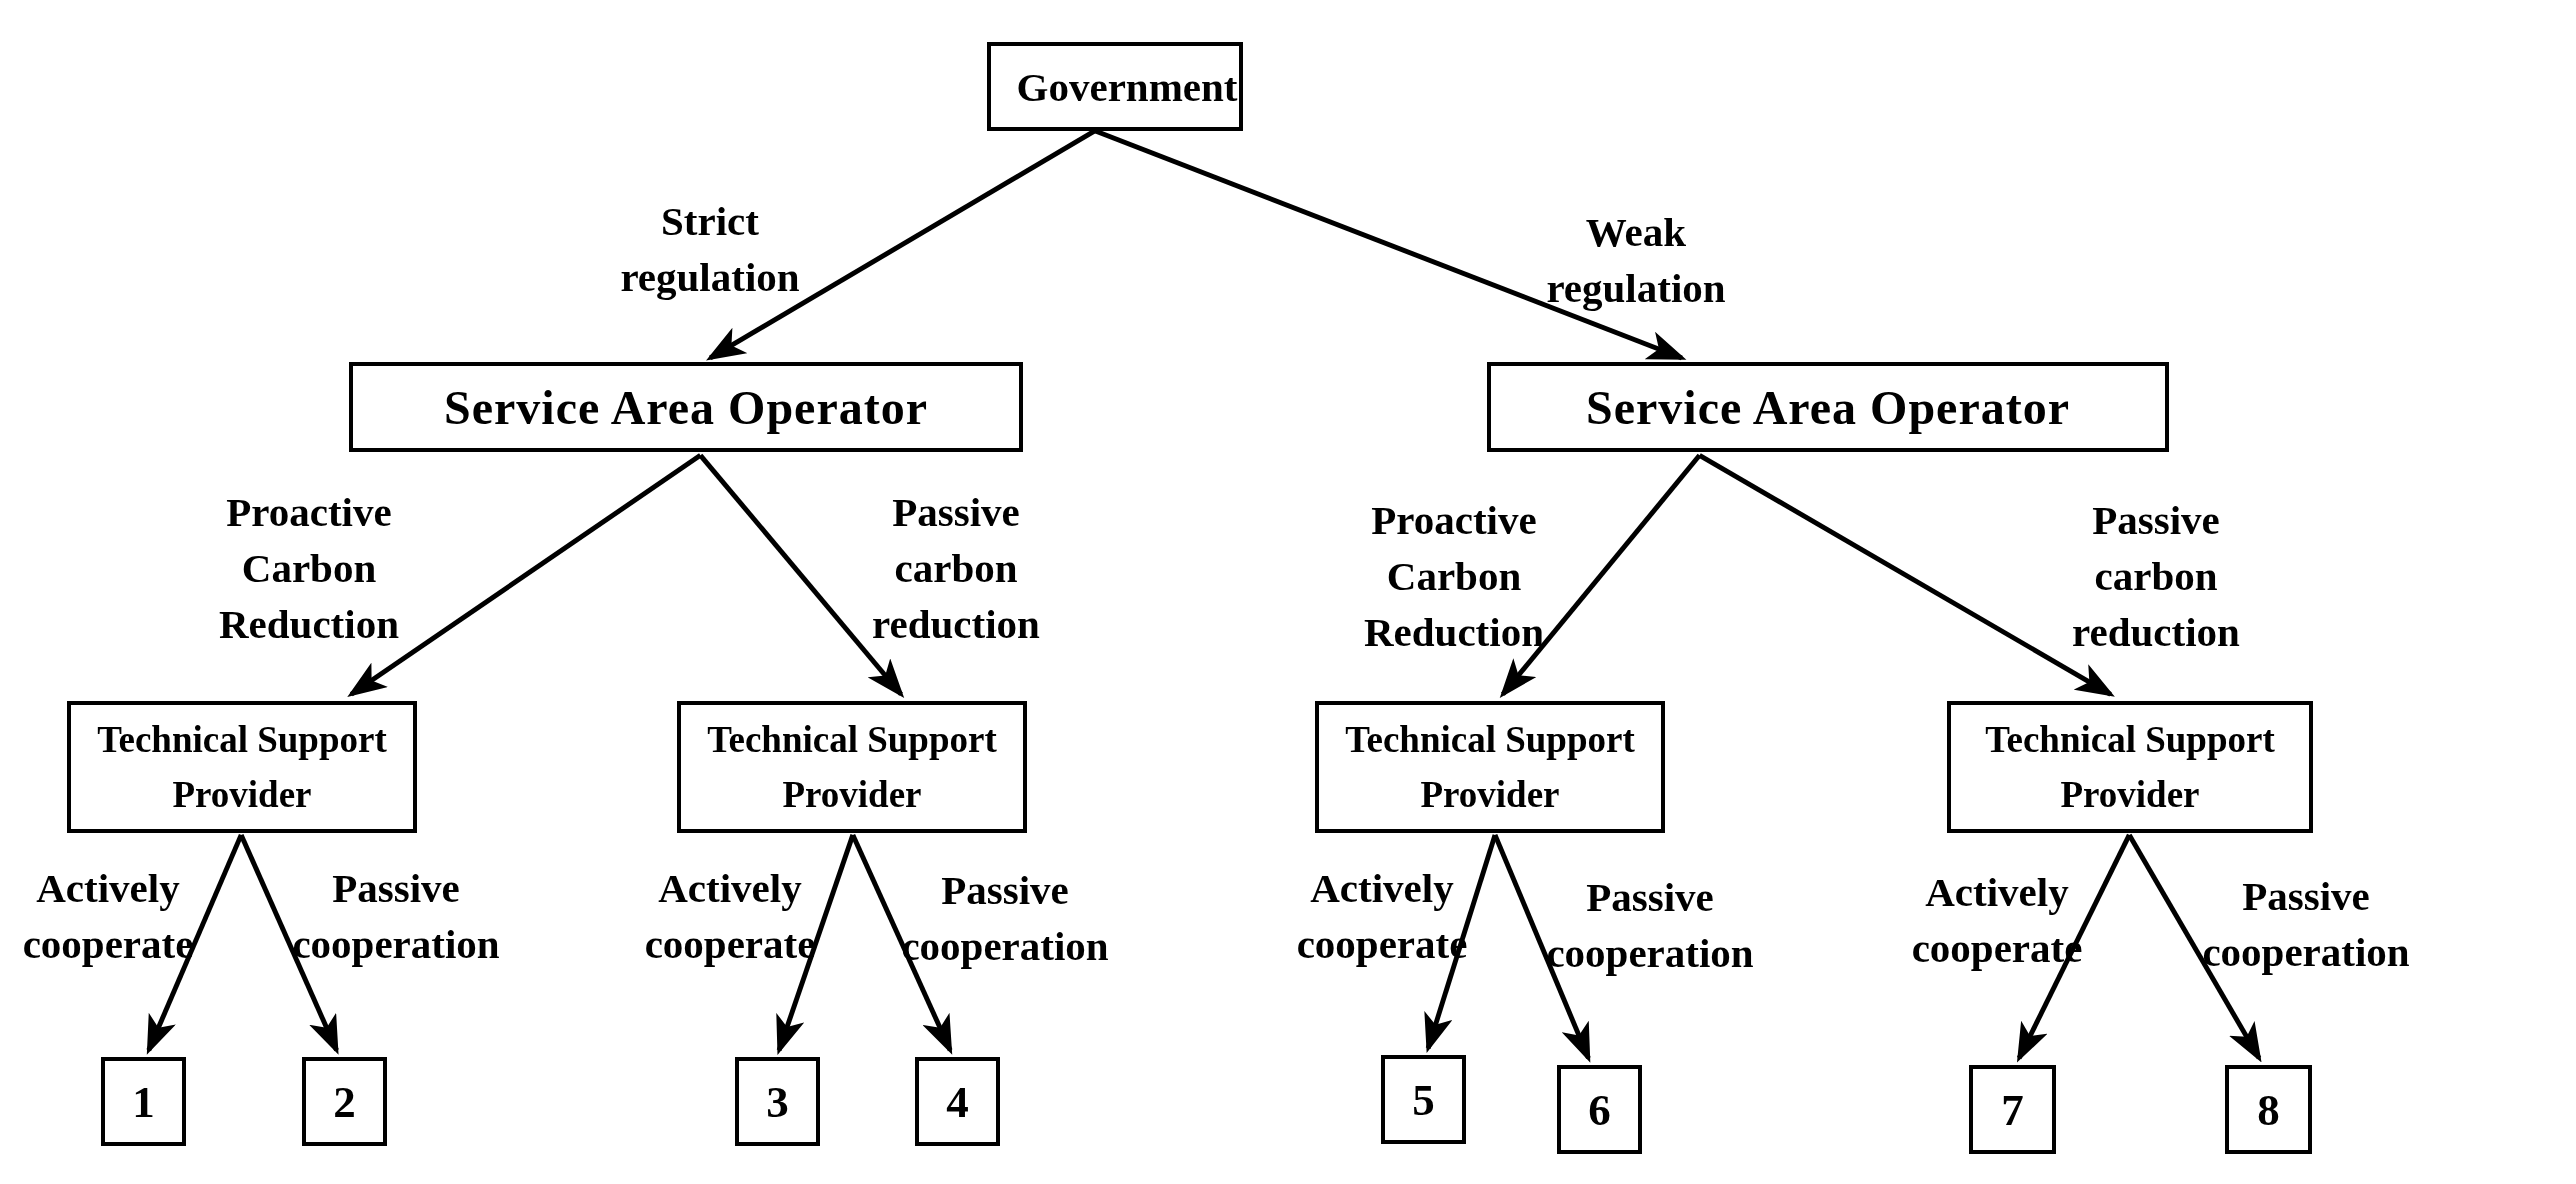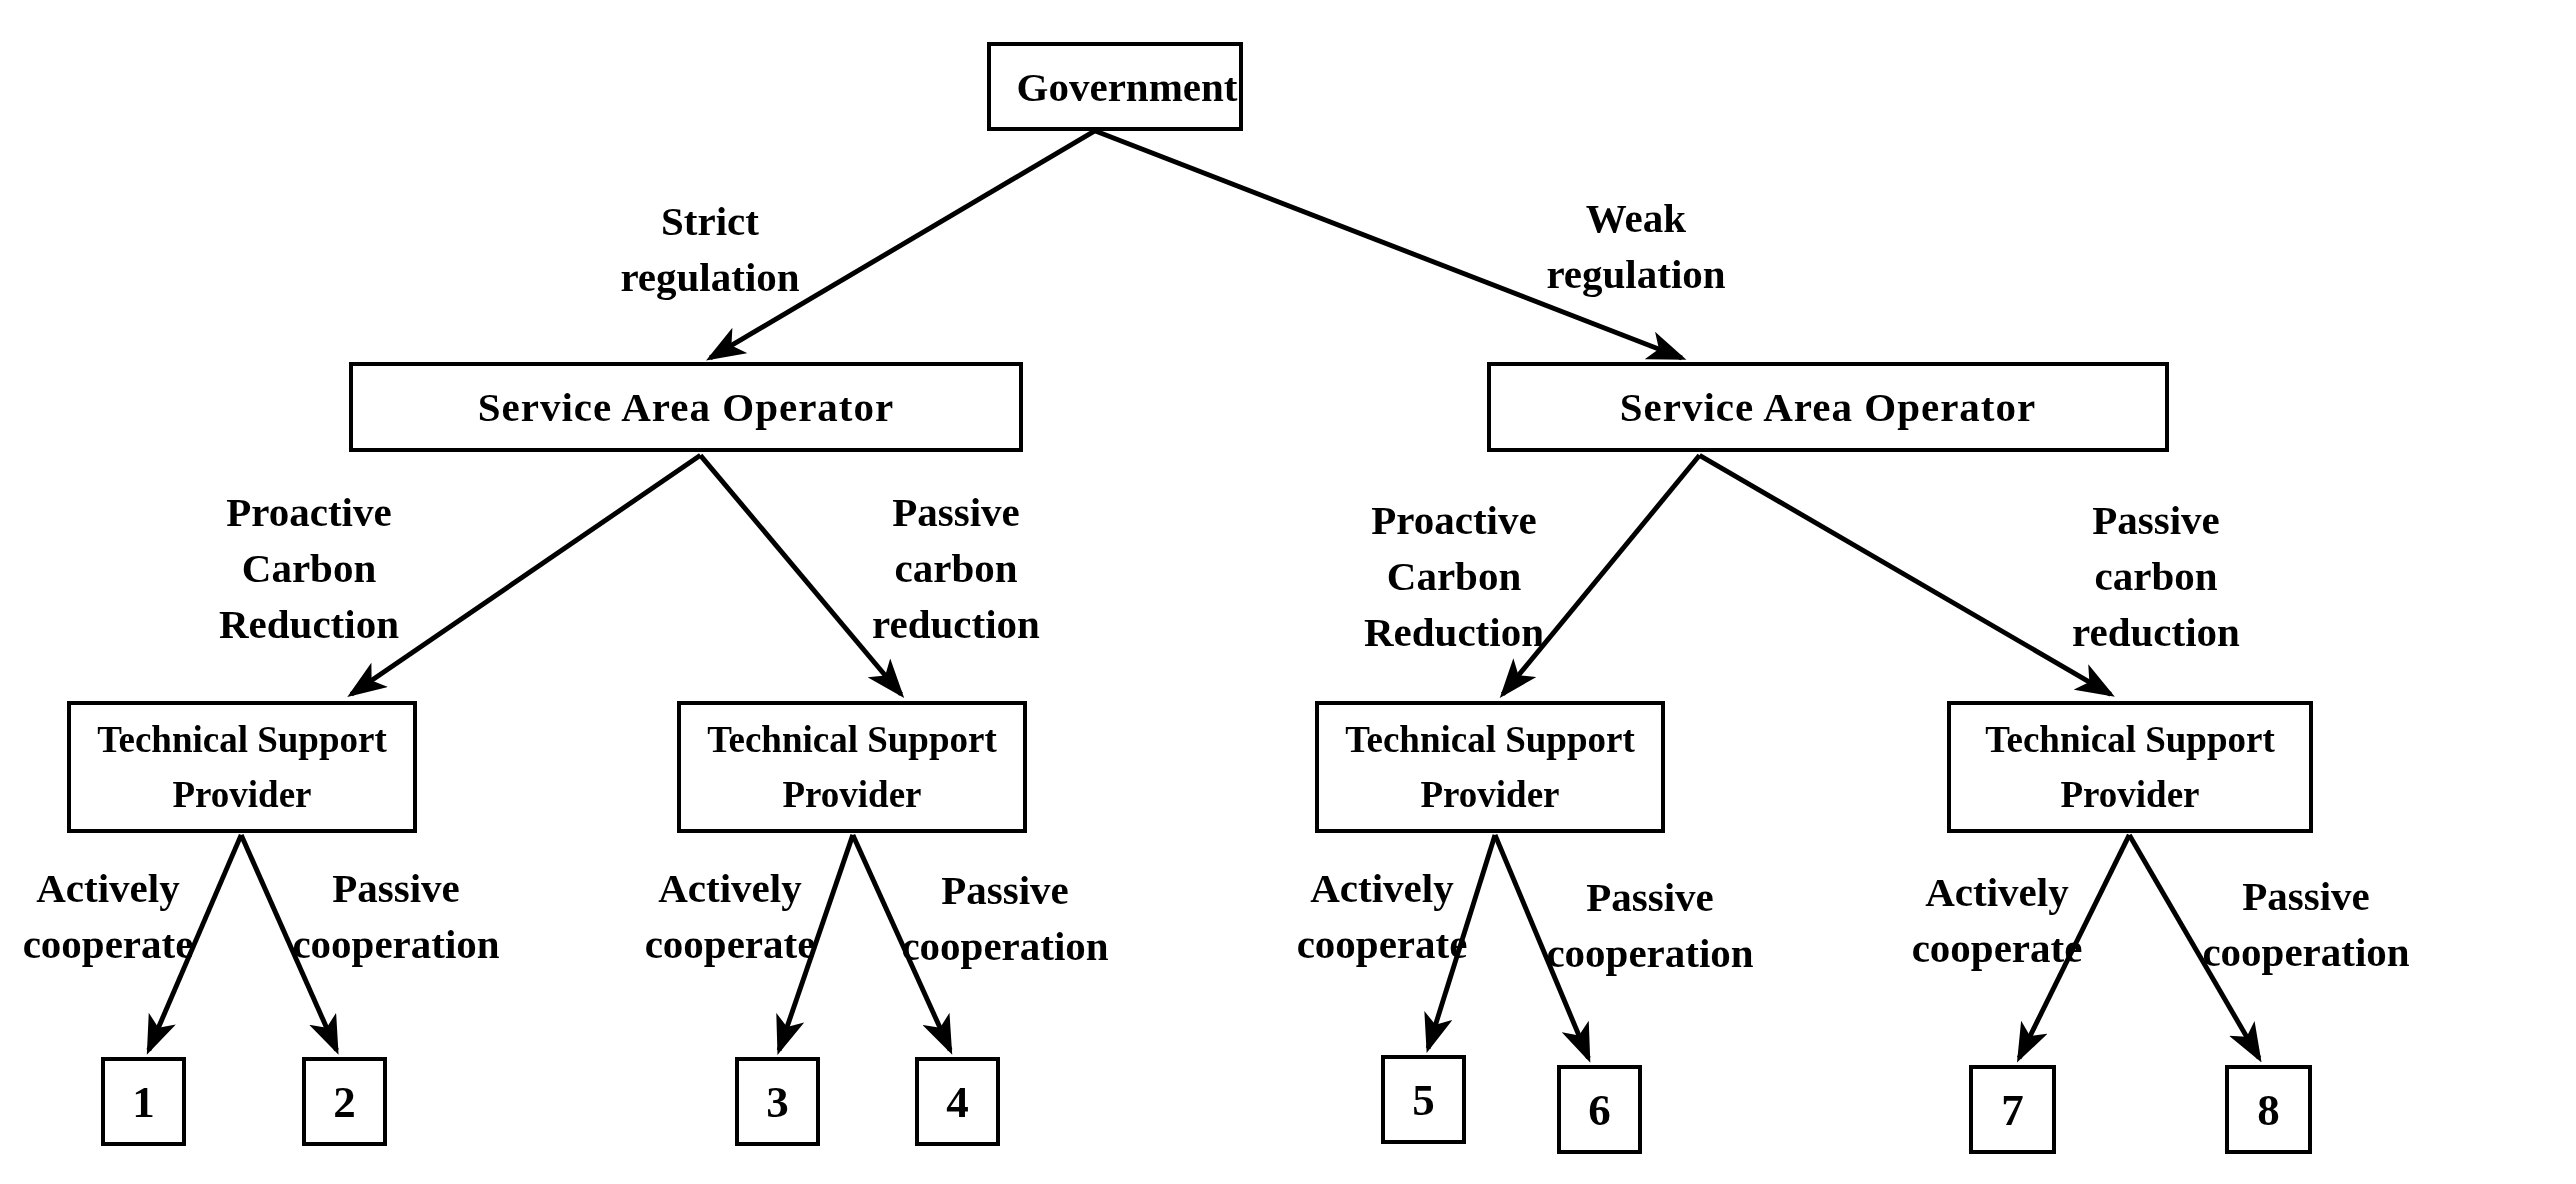--- a/index.html
+++ b/index.html
@@ -16,21 +16,21 @@
     position: absolute;
     box-sizing: border-box;
     background: #ffffff;
     border: 4.9px solid #000000;
     display: flex; align-items: center; justify-content: center;
     text-align: center;
     white-space: pre-line;
     z-index: 2;
   }
   .node.root  { font-size: 41px; }
-  .node.op    { font-size: 41px; letter-spacing: 1px; }
+  .node.op    { font-size: 48px; letter-spacing: 1px; }
   .node.tsp   { font-size: 37px; line-height: 55px; }
   .node.leaf  { font-size: 45px; }
   .lbl {
     position: absolute;
     transform: translateX(-50%);
     text-align: center;
     white-space: pre-line;
     font-size: 41px;
     line-height: 56px;
     z-index: 1;
@@ -63,21 +63,21 @@
       <line x1="1520" y1="849" x2="1615" y2="1076" marker-end="url(#arrow)"></line>
       <line x1="2165" y1="849" x2="2053" y2="1076" marker-end="url(#arrow)"></line>
       <line x1="2165" y1="849" x2="2297" y2="1076" marker-end="url(#arrow)"></line>
     </g>
   </svg>
 
   <div class="node root" style="left:987px; top:42px; width:256px; height:89px;padding-left:24px;">Government</div>
 
   <div class="lbl" style="left:710px; top:193px;">Strict
 regulation</div>
-  <div class="lbl" style="left:1636px; top:190px;">Weak
+  <div class="lbl" style="left:1636px; top:204px;">Weak
 regulation</div>
 
   <div class="node op" style="left:349px; top:362px; width:674px; height:90px;">Service Area Operator</div>
   <div class="node op" style="left:1487px; top:362px; width:682px; height:90px;">Service Area Operator</div>
 
   <div class="lbl" style="left:309px; top:484px;">Proactive
 Carbon
 Reduction</div>
   <div class="lbl" style="left:956px; top:484px;">Passive
 carbon

